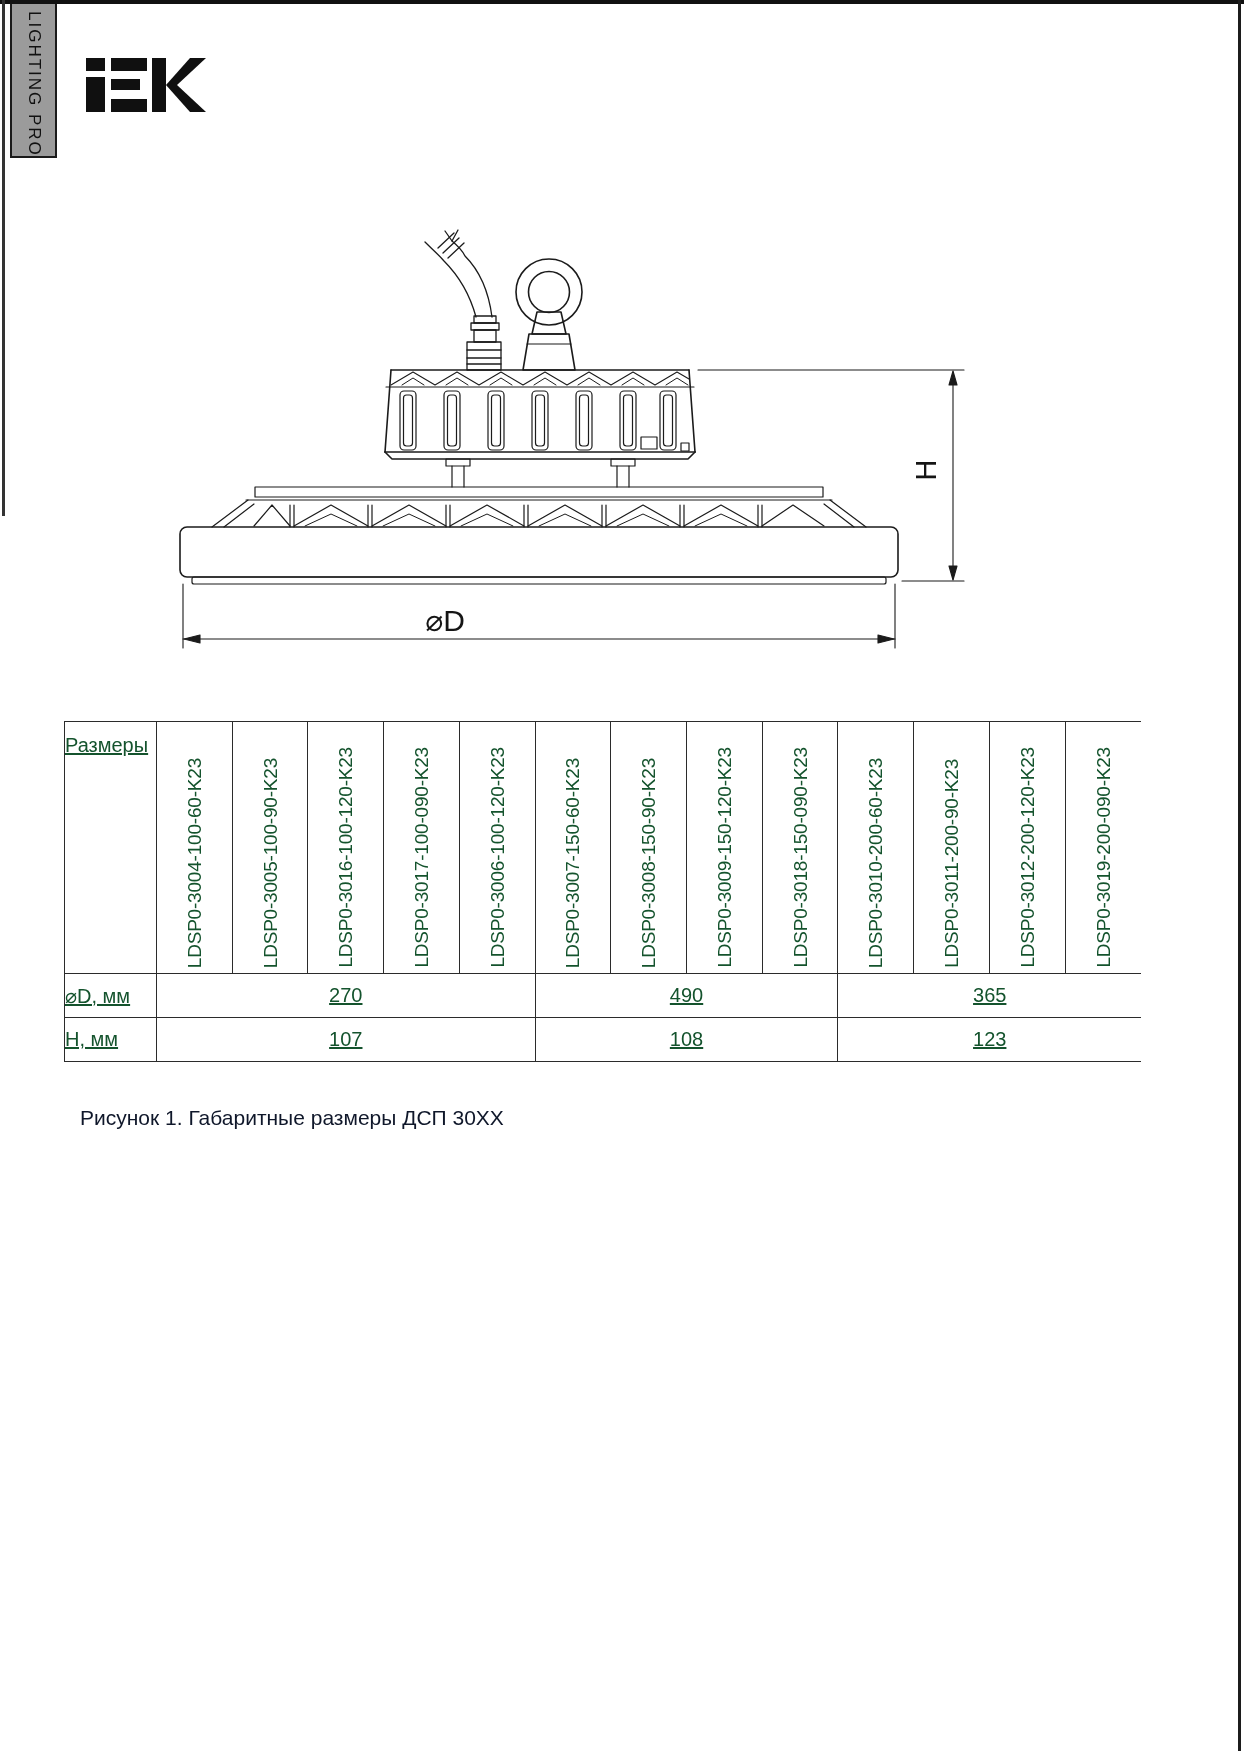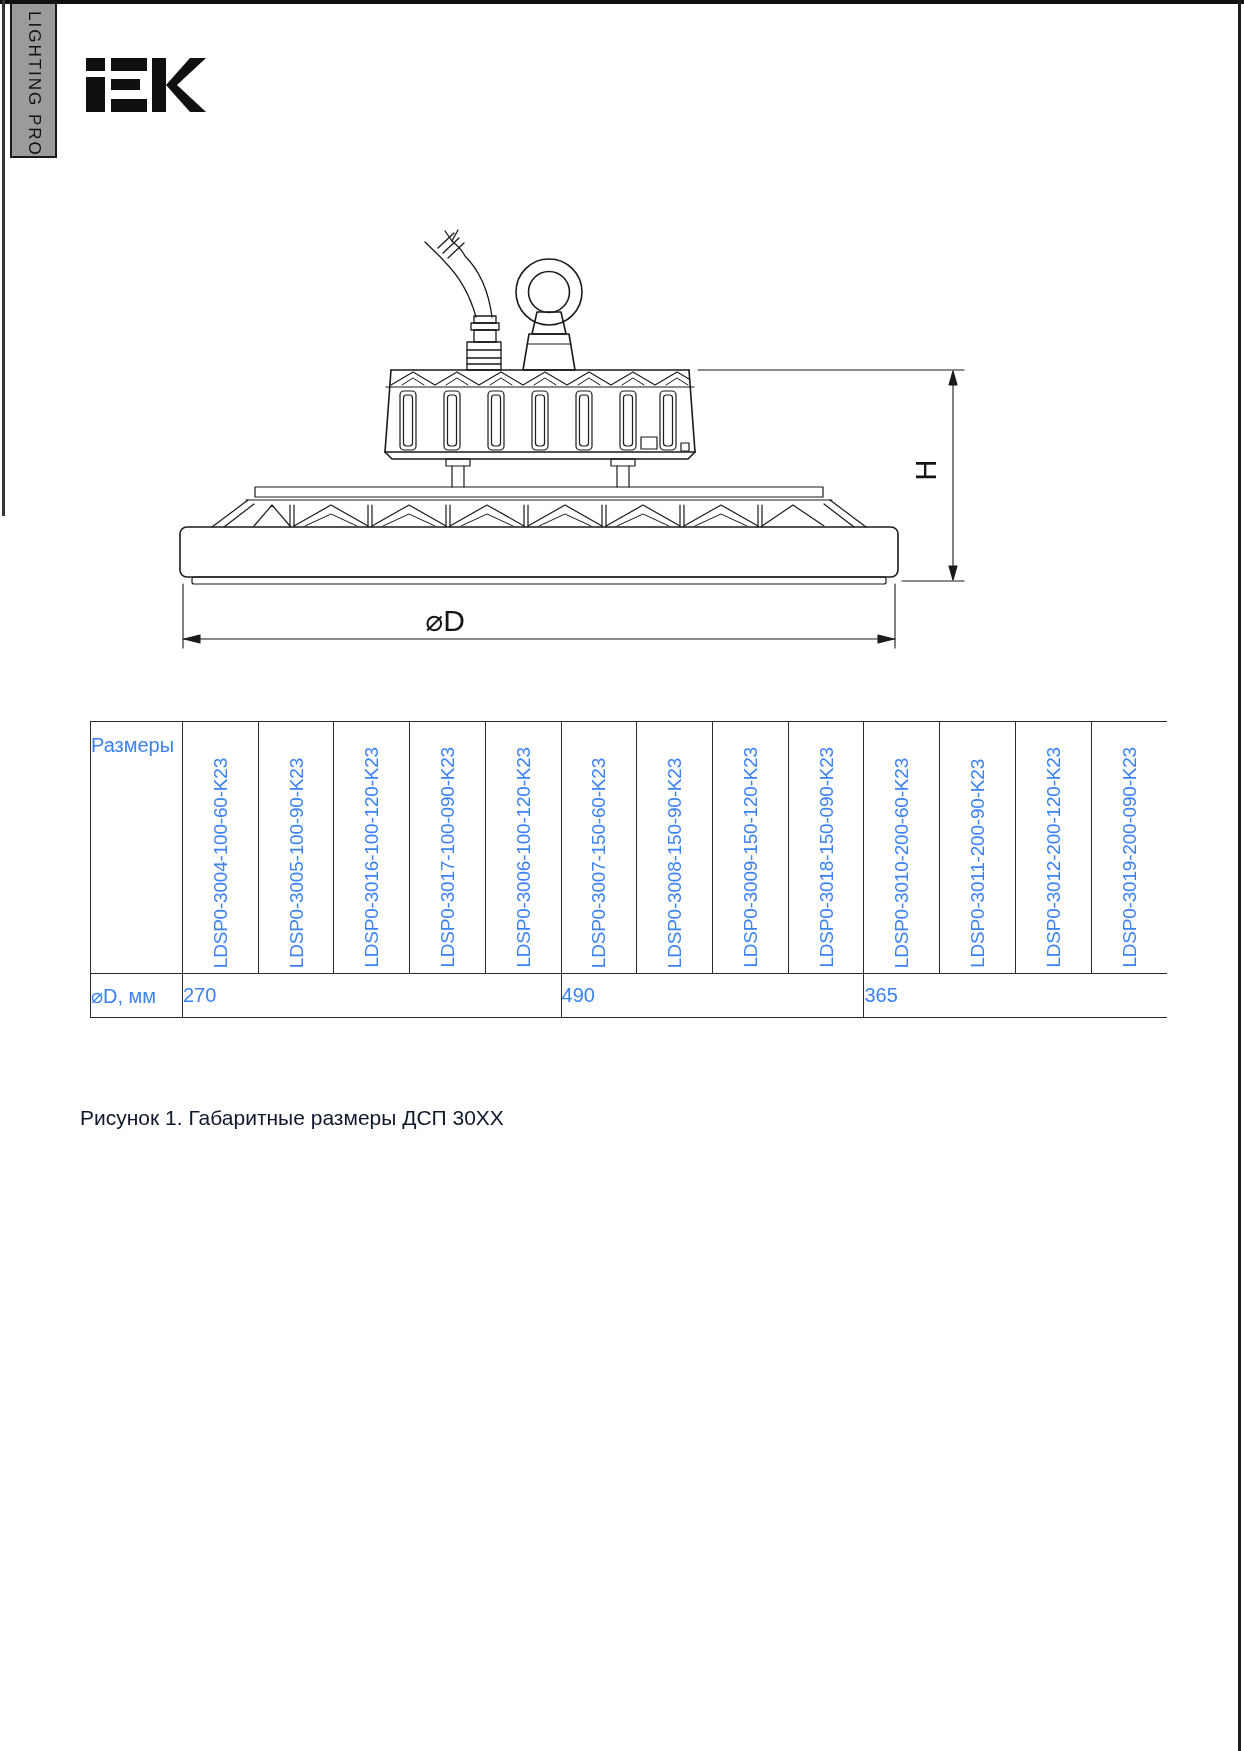--- a/index.html
+++ b/index.html
@@ -23,39 +23,39 @@
     writing-mode:vertical-rl;font-size:17px;letter-spacing:2px;color:#111;
     padding-top:7px;white-space:nowrap;font-weight:500;
   }
   .logo{position:absolute;left:86px;top:58px;}
 
   
   .drawing{position:absolute;left:0;top:0;width:1244px;height:1751px;}
 
   
   table.dims{
-    position:absolute;left:90px;top:721px;width:1077px;
+    position:absolute;left:64px;top:721px;width:1077px;
     border-collapse:collapse;table-layout:fixed;
-    font-size:20px;color:#3b82f6;
+    font-size:20px;color:#14532d;text-decoration:underline;
   }
   table.dims td,table.dims th{
     border:1.6px solid #2b2b2b;font-weight:normal;box-sizing:border-box;
     padding:0;
   }
   table.dims tr>*:last-child{border-right:none;}
   tr.hdr>*{height:252px;}
   tr.vals>*{height:44px;}
   td.lbl{padding-left:10px;text-align:left;vertical-align:middle;}
   td.lbl.top{vertical-align:top;padding-top:12px;}
   th.model{vertical-align:bottom;text-align:center;padding-bottom:8px;}
   th.model .rot{
     display:inline-block;writing-mode:vertical-rl;transform:rotate(180deg);
     font-size:19px;letter-spacing:-0.2px;white-space:nowrap;line-height:1;
   }
-  td.val{padding-left:10px;text-align:left;vertical-align:middle;}
+  td.val{padding-left:10px;text-align:center;vertical-align:middle;}
 
   .caption{position:absolute;left:80px;top:1106px;font-size:21px;color:#0f172a;}
 </style>
 </head>
 <body>
 
 <div class="page">
 
   <div class="edge-top"></div>
   <div class="edge-left"></div>
@@ -205,18 +205,24 @@
       <th class="model"><div class="rot">LDSP0-3011-200-90-K23</div></th>
       <th class="model"><div class="rot">LDSP0-3012-200-120-K23</div></th>
       <th class="model"><div class="rot">LDSP0-3019-200-090-K23</div></th>
     </tr>
     <tr class="vals">
       <td class="lbl">⌀D, мм</td>
       <td class="val" colspan="5">270</td>
       <td class="val" colspan="4">490</td>
       <td class="val" colspan="4">365</td>
     </tr>
+    <tr class="vals">
+      <td class="lbl">H, мм</td>
+      <td class="val" colspan="5">107</td>
+      <td class="val" colspan="4">108</td>
+      <td class="val" colspan="4">123</td>
+    </tr>
   </tbody>
     </table>
 
   <div class="caption">Рисунок 1. Габаритные размеры ДСП 30ХХ</div>
 
 </div>
 
 </body></html>

